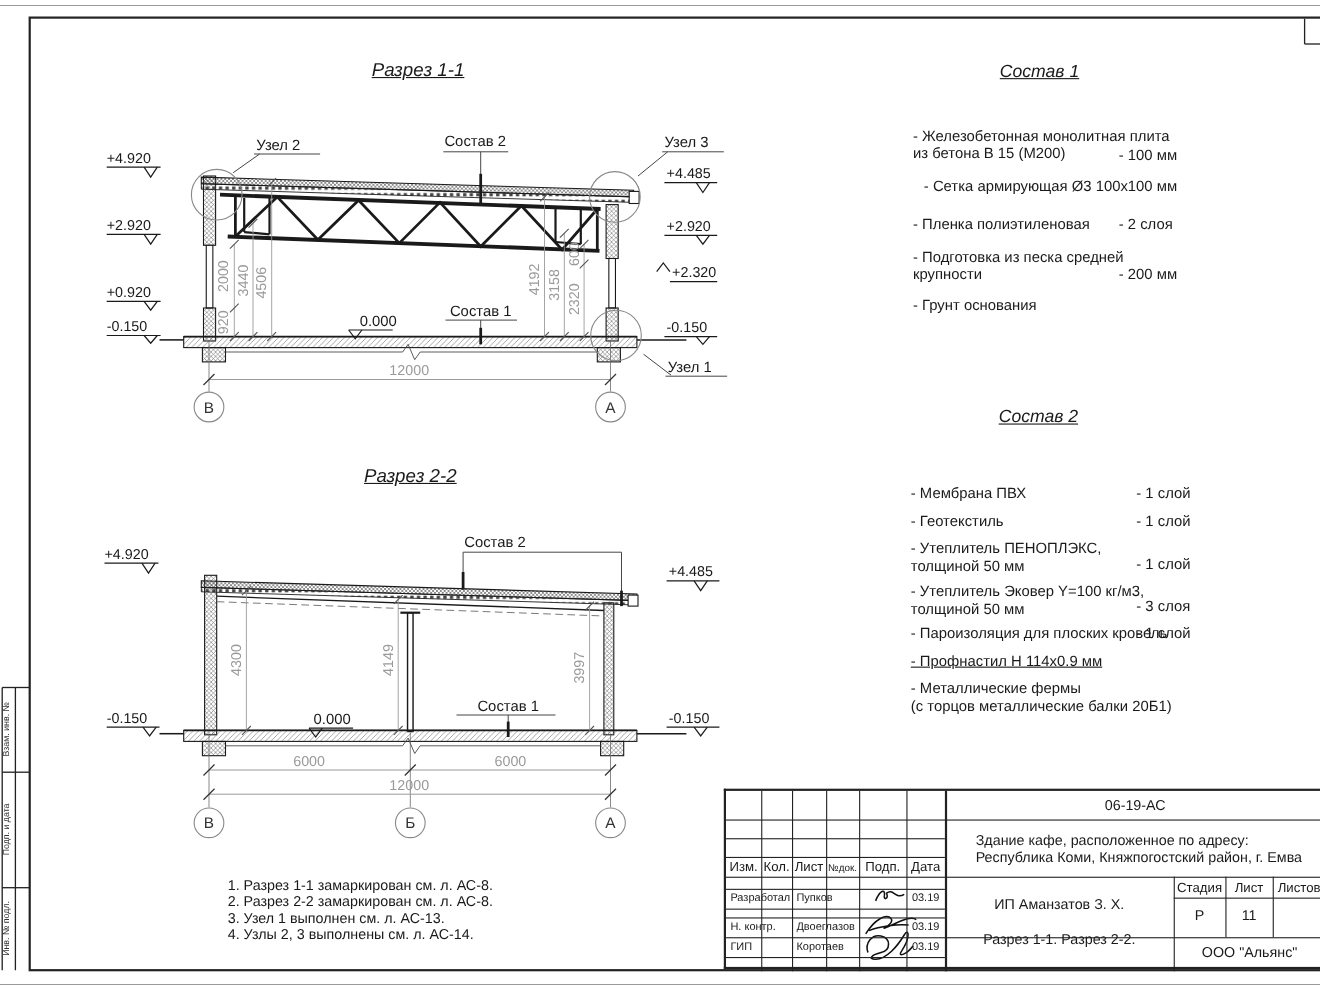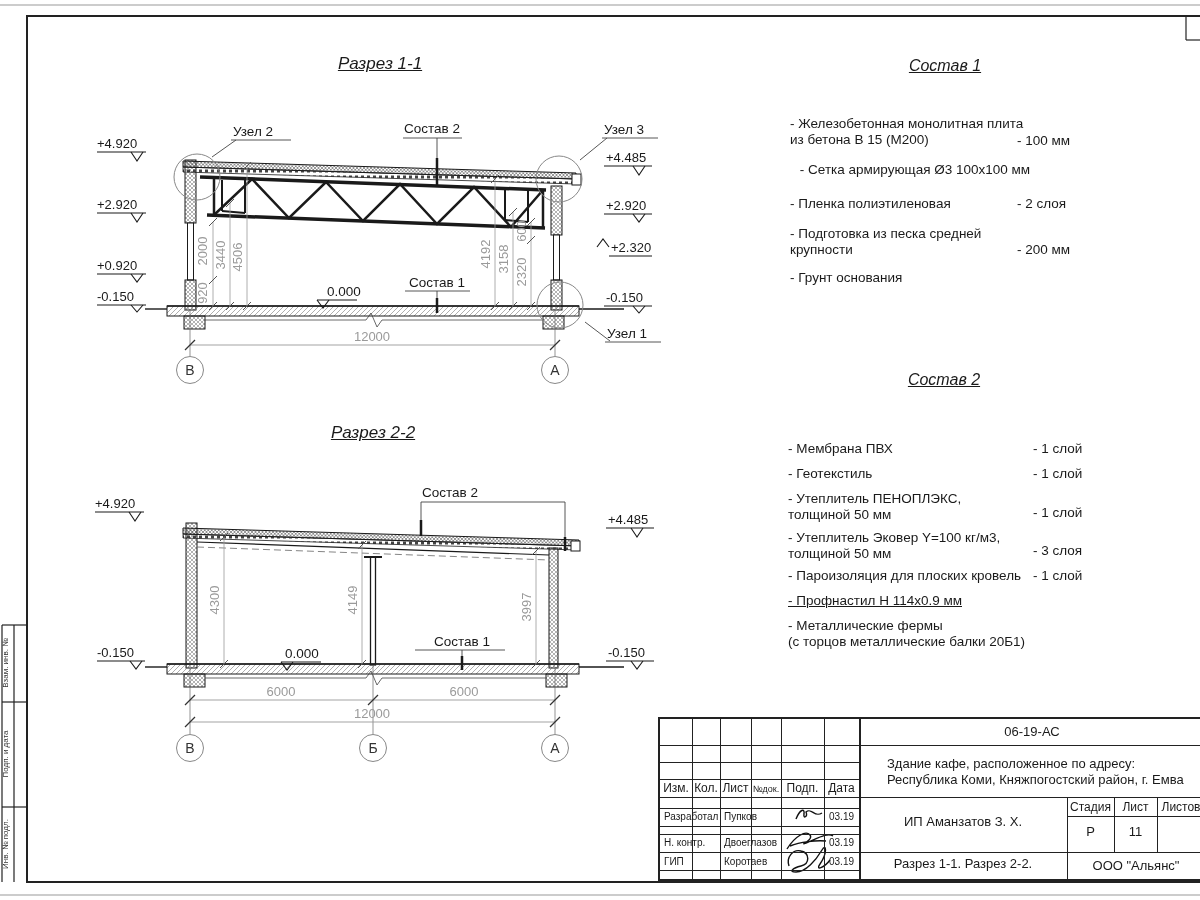--- a/index.html
+++ b/index.html
@@ -8,21 +8,21 @@
   #linework { position:absolute; left:0; top:0; }
   svg text { font-family:"Liberation Sans", sans-serif; }
   .bk  { fill:#1a1a1a; font-size:13px; }
   .lbl { fill:#1a1a1a; font-size:13.5px; }
   .gy  { fill:#9a9a9a; font-size:13px; }
   .ax  { fill:#333; font-size:14px; }
   .sst { fill:#333; font-size:8px; }
   .htxt { position:absolute; }
   .sec-title { font-size:17px; font-style:italic; text-decoration:underline; text-align:center; }
   .comp-title { font-size:16px; font-style:italic; text-decoration:underline; text-align:center; }
-  .item-name { position:absolute; font-size:13.5px; line-height:16px; white-space:pre-line; width:250px; }
+  .item-name { position:absolute; font-size:13.5px; line-height:16px; white-space:pre-line; width:250px;margin-left:40px; }
   .item-val  { position:absolute; font-size:13.5px; }
   .notes { position:absolute; left:207px; top:797px; font-size:13px; line-height:15px; }
   
   #tblock { position:absolute; left:658px; top:717px; width:545px; height:164px;
             border:2px solid #222; border-right:none; box-sizing:border-box; }
   .vl { position:absolute; top:0; width:1px; background:#222; }
   .vl2 { position:absolute; top:0; width:2px; background:#222; }
   .hl { position:absolute; left:0; height:1px; background:#222; }
   .tb-cell { position:absolute; overflow:hidden; }
   .tb-c { text-align:center; }
@@ -377,20 +377,26 @@
   <div class="item-name" style="left:788px; top:530px;">- Утеплитель Эковер Y=100 кг/м3,
   толщиной 50 мм</div>
   <div class="item-val" style="left:1033px; top:543px;">- 3 слоя</div>
   <div class="item-name" style="left:788px; top:568px;">- Пароизоляция для плоских кровель</div>
   <div class="item-val" style="left:1033px; top:568px;">- 1 слой</div>
   <div class="item-name" style="left:788px; top:593px;text-decoration:underline;">- Профнастил Н 114х0.9 мм</div>
   <div class="item-name" style="left:788px; top:618px;">- Металлические фермы
   (с торцов металлические балки 20Б1)</div>
 </div>
 
+<div class="notes">
+  <div>1. Разрез 1-1 замаркирован см. л. АС-8.</div>
+  <div>2. Разрез 2-2 замаркирован см. л. АС-8.</div>
+  <div>3. Узел 1 выполнен см. л. АС-13.</div>
+  <div>4. Узлы 2, 3 выполнены см. л. АС-14.</div>
+</div>
 
 <div id="tblock">
 
   <div class="vl" style="left:32px;  height:164px;"></div>
   <div class="vl" style="left:60px;  height:164px;"></div>
   <div class="vl" style="left:91px;  height:164px;"></div>
   <div class="vl" style="left:121px; height:164px;"></div>
   <div class="vl" style="left:164px; height:164px;"></div>
   <div class="vl2" style="left:199px; height:164px;"></div>
   <div class="vl" style="left:407px; top:78px; height:86px;"></div>
@@ -427,17 +433,17 @@
 
   <div class="tb-cell tb-c fs13" style="left:199px; top:5px; width:346px;">06-19-АС</div>
   <div class="tb-cell fs13" style="left:227px; top:37px; width:318px;">Здание кафе, расположенное по адресу:</div>
   <div class="tb-cell fs13" style="left:227px; top:53px; width:318px;">Республика Коми, Княжпогостский район, г. Емва</div>
   <div class="tb-cell tb-c fs13" style="left:199px; top:95px; width:208px;">ИП Аманзатов З. Х.</div>
   <div class="tb-cell tb-c fs12" style="left:407px; top:81px; width:47px;">Стадия</div>
   <div class="tb-cell tb-c fs12" style="left:454px; top:81px; width:43px;">Лист</div>
   <div class="tb-cell tb-c fs12" style="left:497px; top:81px; width:48px;">Листов</div>
   <div class="tb-cell tb-c fs13" style="left:407px; top:105px; width:47px;">Р</div>
   <div class="tb-cell tb-c fs13" style="left:454px; top:105px; width:43px;">11</div>
-  <div class="tb-cell tb-c fs13" style="left:199px; top:137px; width:208px;">Разрез 1-1. Разрез 2-2.</div>
+  <div class="tb-cell tb-c fs13" style="left:199px; top:127px; width:208px;">Разрез 1-1. Разрез 2-2.</div>
   <div class="tb-cell tb-c fs13" style="left:407px; top:139px; width:138px;">ООО "Альянс"</div>
 </div>
 
 </div>
 
 </body></html>

